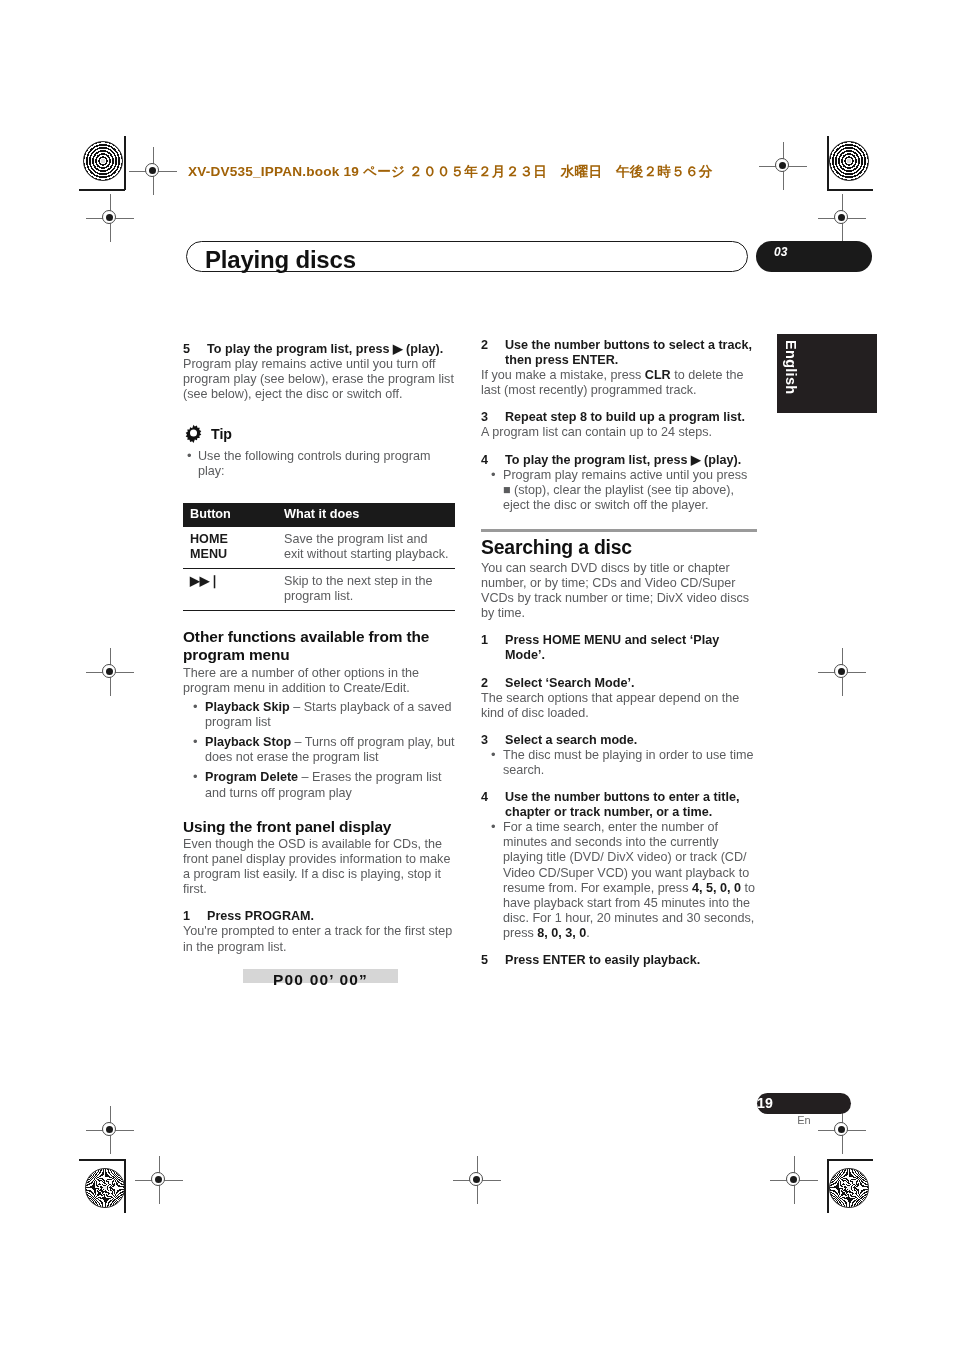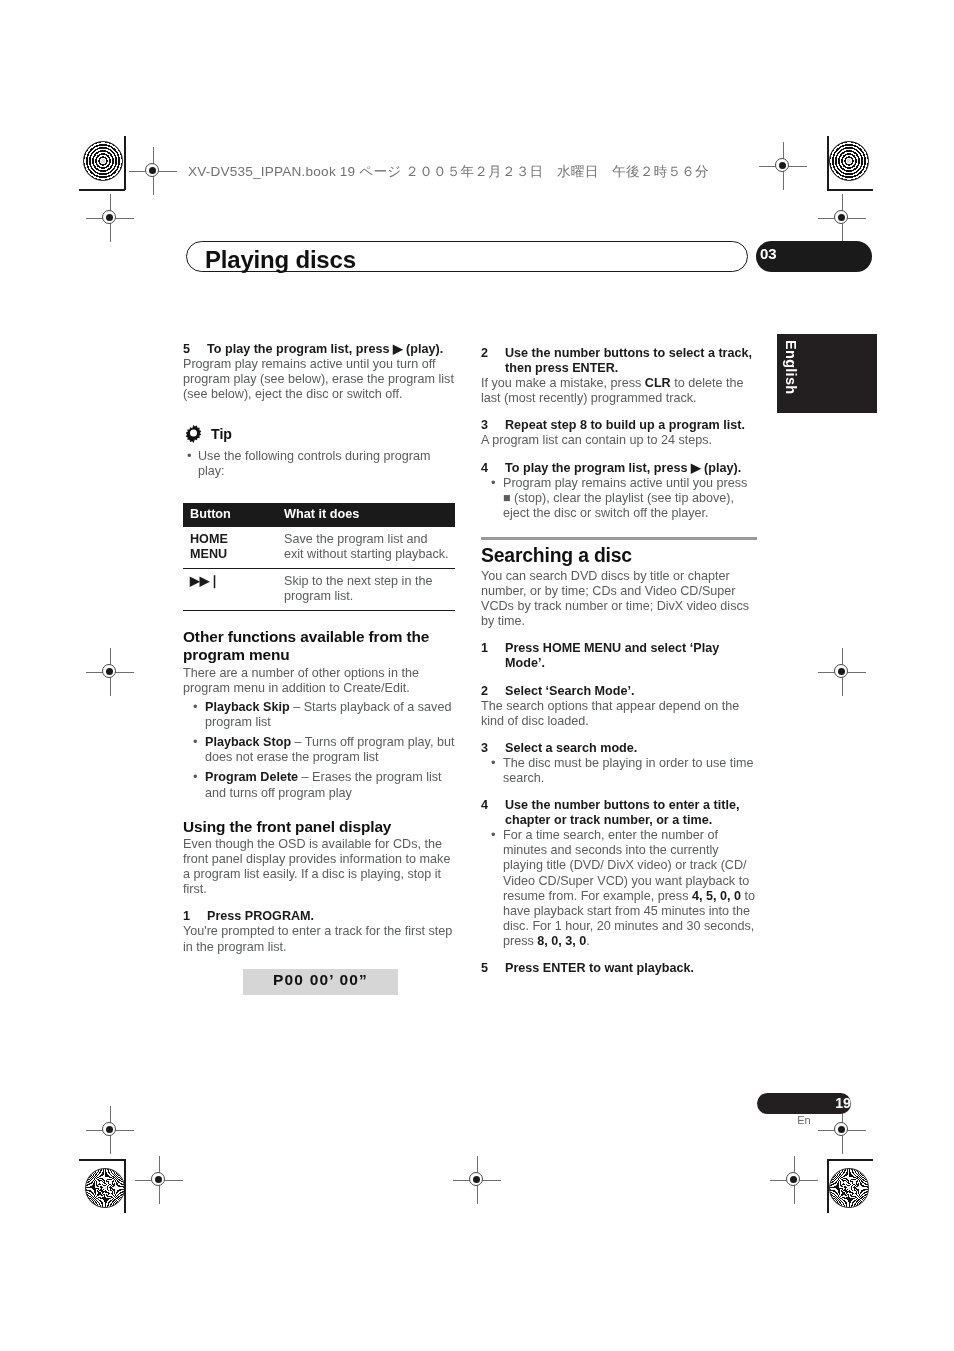--- a/index.html
+++ b/index.html
@@ -71,24 +71,25 @@
       radial-gradient(circle at 50% 50%, #d9d9d9 0 9%, rgba(0,0,0,0) 9.5%),
       repeating-radial-gradient(circle at 50% 50%, #111 0 1.6px, #fff 1.6px 3.1px);
   }
 
   
   .running-head {
     position: absolute;
     left: 188px;
     top: 163px;
     font-size: 13.6px;
-    color: #737373;
+    color: #a16207;
     letter-spacing: 0.2px;
     white-space: nowrap;
     font-family: "Liberation Sans", sans-serif;
+    font-weight: bold;
   }
 
   
   .title-pill {
     position: absolute;
     left: 186px;
     top: 241px;
     width: 562px;
     height: 31px;
     border: 1.6px solid #1a1a1a;
@@ -109,26 +110,27 @@
     position: absolute;
     left: 756px;
     top: 241px;
     width: 116px;
     height: 31px;
     border-radius: 16px;
     background: #1a1a1a;
   }
   .chapter-pill .num {
     position: absolute;
-    left: 4px;
+    left: 18px;
     top: 4px;
-    font-size: 15px;
+    font-size: 12px;
     font-weight: bold;
     color: #ffffff;
     letter-spacing: 0px;
+    font-style: italic;
   }
 
   
   .lang-tab {
     position: absolute;
     left: 777px;
     top: 334px;
     width: 100px;
     height: 79px;
     background: #231f20;
@@ -259,21 +261,21 @@
     font-weight: bold;
     color: #1a1a1a;
     width: 76px;
   }
   table.btn-table td.c2 { padding-left: 12px; }
 
   
   .fp-display {
     margin: 14px 0 16px 60px;
     width: 155px;
-    height: 26px;
+    height: 14px;
     background: #d6d6d6;
     position: relative;
   }
   .fp-display .fp-text {
     position: absolute;
     left: 0; right: 0; top: 3px;
     text-align: center;
     font-size: 15.5px;
     font-weight: bold;
     color: #111;
@@ -286,21 +288,21 @@
     left: 757px;
     top: 1093px;
     width: 94px;
     height: 21px;
     background: #231f20;
     border-radius: 11px;
   }
   .page-pill .pnum {
     position: absolute;
     left: 0; right: 0; top: 2px;
-    text-align: right;
+    text-align: left;
     font-size: 14.2px;
     font-weight: bold;
     color: #fff;
   }
   .page-lang {
     position: absolute;
     left: 757px;
     top: 1114px;
     width: 94px;
     text-align: center;
@@ -462,21 +464,21 @@
   <p class="body-txt">You're prompted to enter a track for the first step in the program list.</p>
 
   <div class="fp-display">
     <div class="fp-text">P00    00’ 00”</div>
   </div>
 
 </div>
 
 <div class="col col-right">
 
-  <p class="step" style="margin-top:16px;">
+  <p class="step" style="margin-top:8px;">
     <span class="n">2</span><span>Use the number buttons to select a track, then press ENTER.</span>
   </p>
   <p class="body-txt"><span>If you make a mistake, press </span><b>CLR</b><span> to delete the last (most recently) programmed track.</span></p>
 
   <p class="step">
     <span class="n">3</span><span>Repeat step 8 to build up a program list.</span>
   </p>
   <p class="body-txt">A program list can contain up to 24 steps.</p>
 
   <p class="step">
@@ -508,21 +510,21 @@
     </ul>
 
     <p class="step">
       <span class="n">4</span><span>Use the number buttons to enter a title, chapter or track number, or a time.</span>
     </p>
     <ul class="bullets indented">
       <li><span>For a time search, enter the number of minutes and seconds into the currently playing title (DVD/ DivX video) or track (CD/ Video CD/Super VCD) you want playback to resume from. For example, press </span><b>4, 5, 0, 0</b><span> to have playback start from 45 minutes into the disc. For 1 hour, 20 minutes and 30 seconds, press </span><b>8, 0, 3, 0</b><span>.</span></li>
     </ul>
 
     <p class="step">
-      <span class="n">5</span><span>Press ENTER to want playback.</span>
+      <span class="n">5</span><span>Press ENTER to easily playback.</span>
     </p>
   </div>
 
 </div>
 
 <div class="page-pill">
   <div class="pnum">19</div>
 </div>
 <div class="page-lang">En</div>
 

